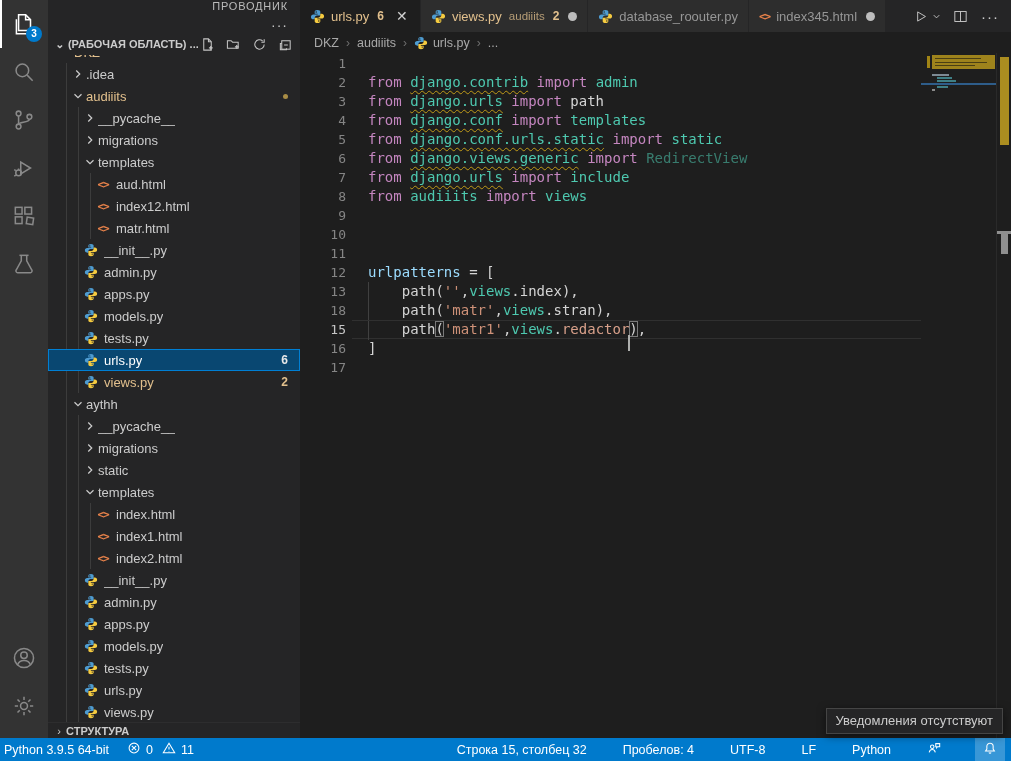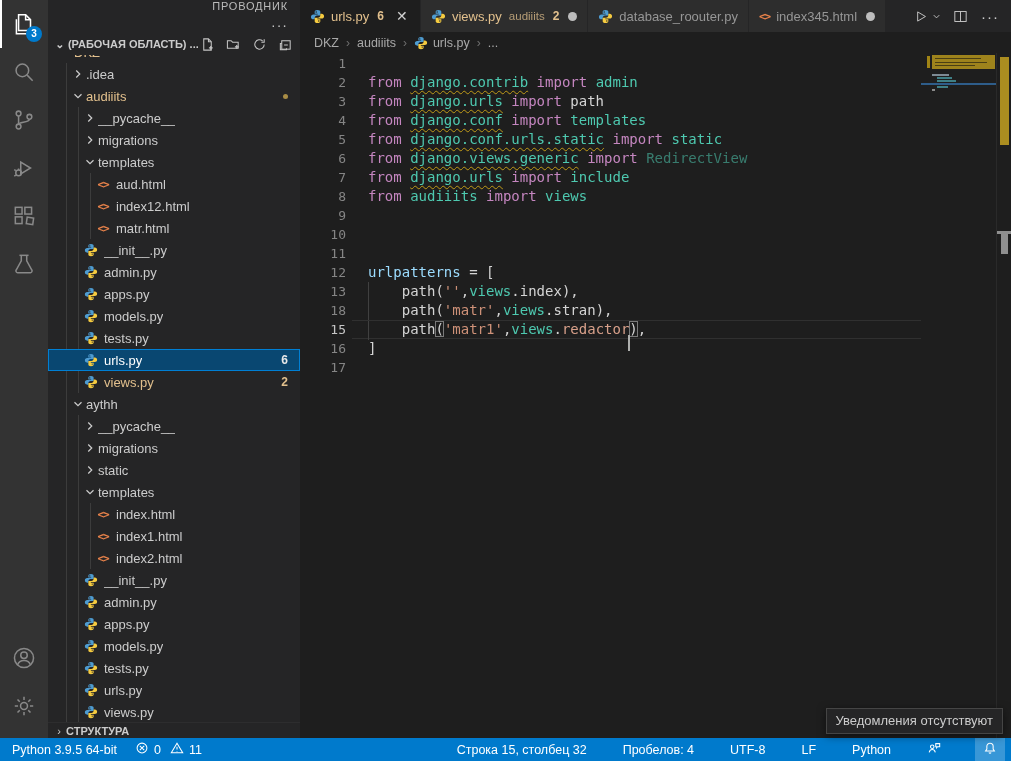--- a/index.html
+++ b/index.html
@@ -98,21 +98,21 @@
 
   
   .minimap { position:absolute; top:53px; bottom:0; left:621px; width:75px; }
   .minimap .mk { position:absolute; }
   .ruler { position:absolute; top:53px; bottom:0; left:696px; width:15px; border-left:1px solid #2a2a2a; }
   .ruler .mk { position:absolute; }
 
   
   .statusbar { position:absolute; left:0; bottom:0; width:1011px; height:23px; background:#007acc; color:#ffffff;
     display:flex; align-items:center; font-size:12.5px; z-index:8; }
-  .sb-left { display:flex; align-items:center; gap:14px; padding-left:10px; }
+  .sb-left { display:flex; align-items:center; gap:14px; padding-left:2px; }
   .sb-right { margin-left:auto; display:flex; align-items:center; gap:32px; padding-right:6px; }
   .sb-item { display:flex; align-items:center; gap:5px; cursor:pointer; height:23px; padding:0 2px; }
   .sb-item svg { width:14px; height:14px; stroke:#ffffff; fill:none; stroke-width:1.2; }
   .sb-item.bell-active { background:rgba(255,255,255,.22); padding:0 8px; }
 
   
   .tooltip { position:absolute; right:8px; bottom:27px; background:#252526; border:1px solid #454545; color:#cccccc;
     font-size:13px; padding:4px 9px 5px 9px; box-shadow:0 2px 8px rgba(0,0,0,.5); z-index:9; white-space:nowrap; }
 </style>
 </head>

